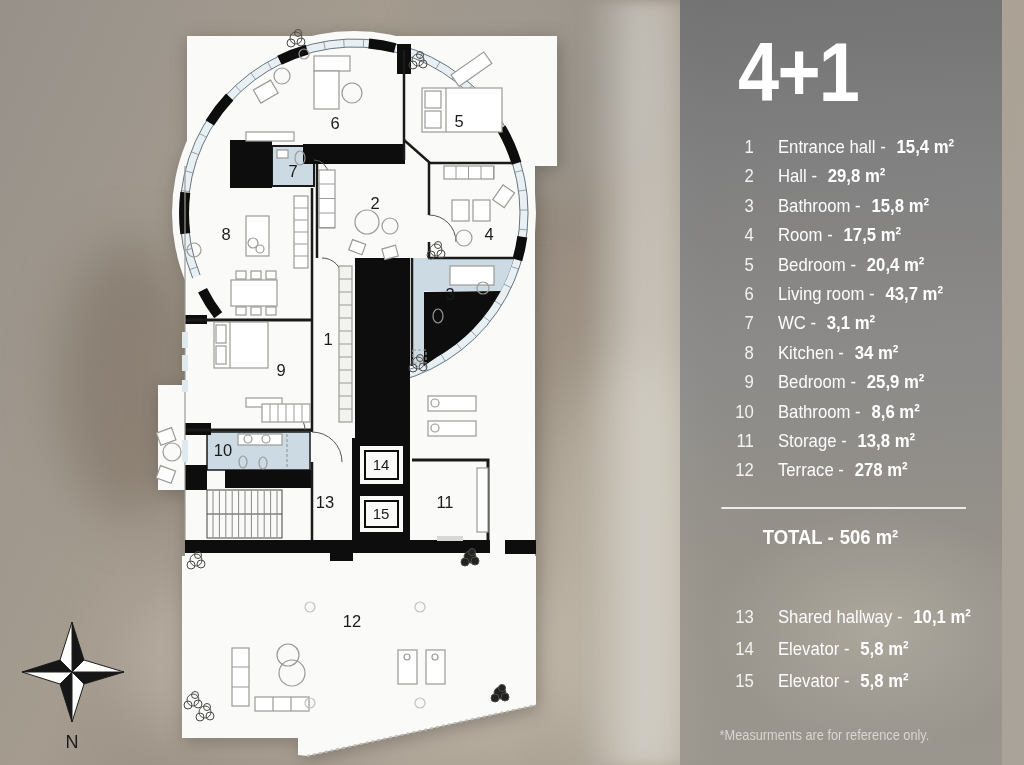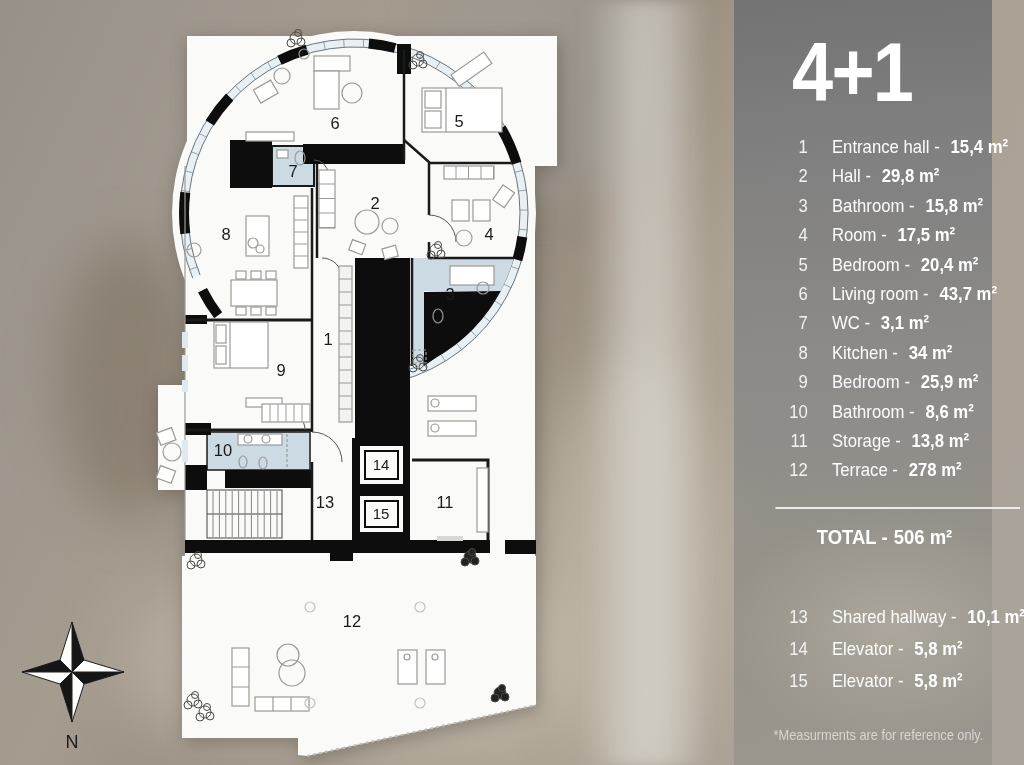--- a/index.html
+++ b/index.html
@@ -9,21 +9,21 @@
   .bg{position:absolute;inset:0;
       background:linear-gradient(115deg,#97918a 0%,#a59c8f 28%,#93887b 46%,#aca293 62%,#a9a39a 100%);}
   .blob{position:absolute;border-radius:50%;}
   .b1{left:60px;top:240px;width:140px;height:280px;background:rgba(120,108,92,.55);filter:blur(26px);}
   .b2{left:120px;top:540px;width:460px;height:240px;background:rgba(198,190,177,.55);filter:blur(30px);}
   .b3{left:540px;top:360px;width:190px;height:420px;background:rgba(196,189,175,.55);filter:blur(26px);}
   .b4{left:420px;top:-40px;width:240px;height:240px;background:rgba(162,160,154,.5);filter:blur(24px);}
   .lightband{position:absolute;left:585px;top:0;width:125px;height:765px;filter:blur(7px);
       background:linear-gradient(90deg,rgba(0,0,0,0) 0%,rgba(224,222,217,.55) 40%,rgba(230,228,222,.5) 62%,rgba(0,0,0,0) 100%);}
   
-  .panel{position:absolute;left:734px;top:0;width:258px;height:765px;
+  .panel{position:absolute;left:680px;top:0;width:322px;height:765px;
       background:linear-gradient(178deg,rgba(113,113,115,.95) 0%,rgba(125,125,126,.92) 20%,
                  rgba(136,136,136,.88) 48%,rgba(146,142,134,.82) 75%,rgba(150,146,139,.8) 100%);}
   .panel::before{content:"";position:absolute;inset:0;
       background:radial-gradient(240px 170px at 62% 82%,rgba(212,205,192,.35),rgba(0,0,0,0) 70%);}
   .panel-inner{position:absolute;left:0;top:0;width:366px;height:765px;
       transform:scaleX(.88);transform-origin:left top;color:#fff;}
   .title{margin:26px 0 0 66px;font-size:84px;line-height:92px;font-weight:bold;letter-spacing:-2px;}
   .room-list{margin-top:14px;}
   .row{height:29.4px;line-height:29.4px;font-size:19px;white-space:nowrap;}
   .row .num{display:inline-block;width:26px;margin-left:58px;text-align:right;color:#f3f3f3;}

